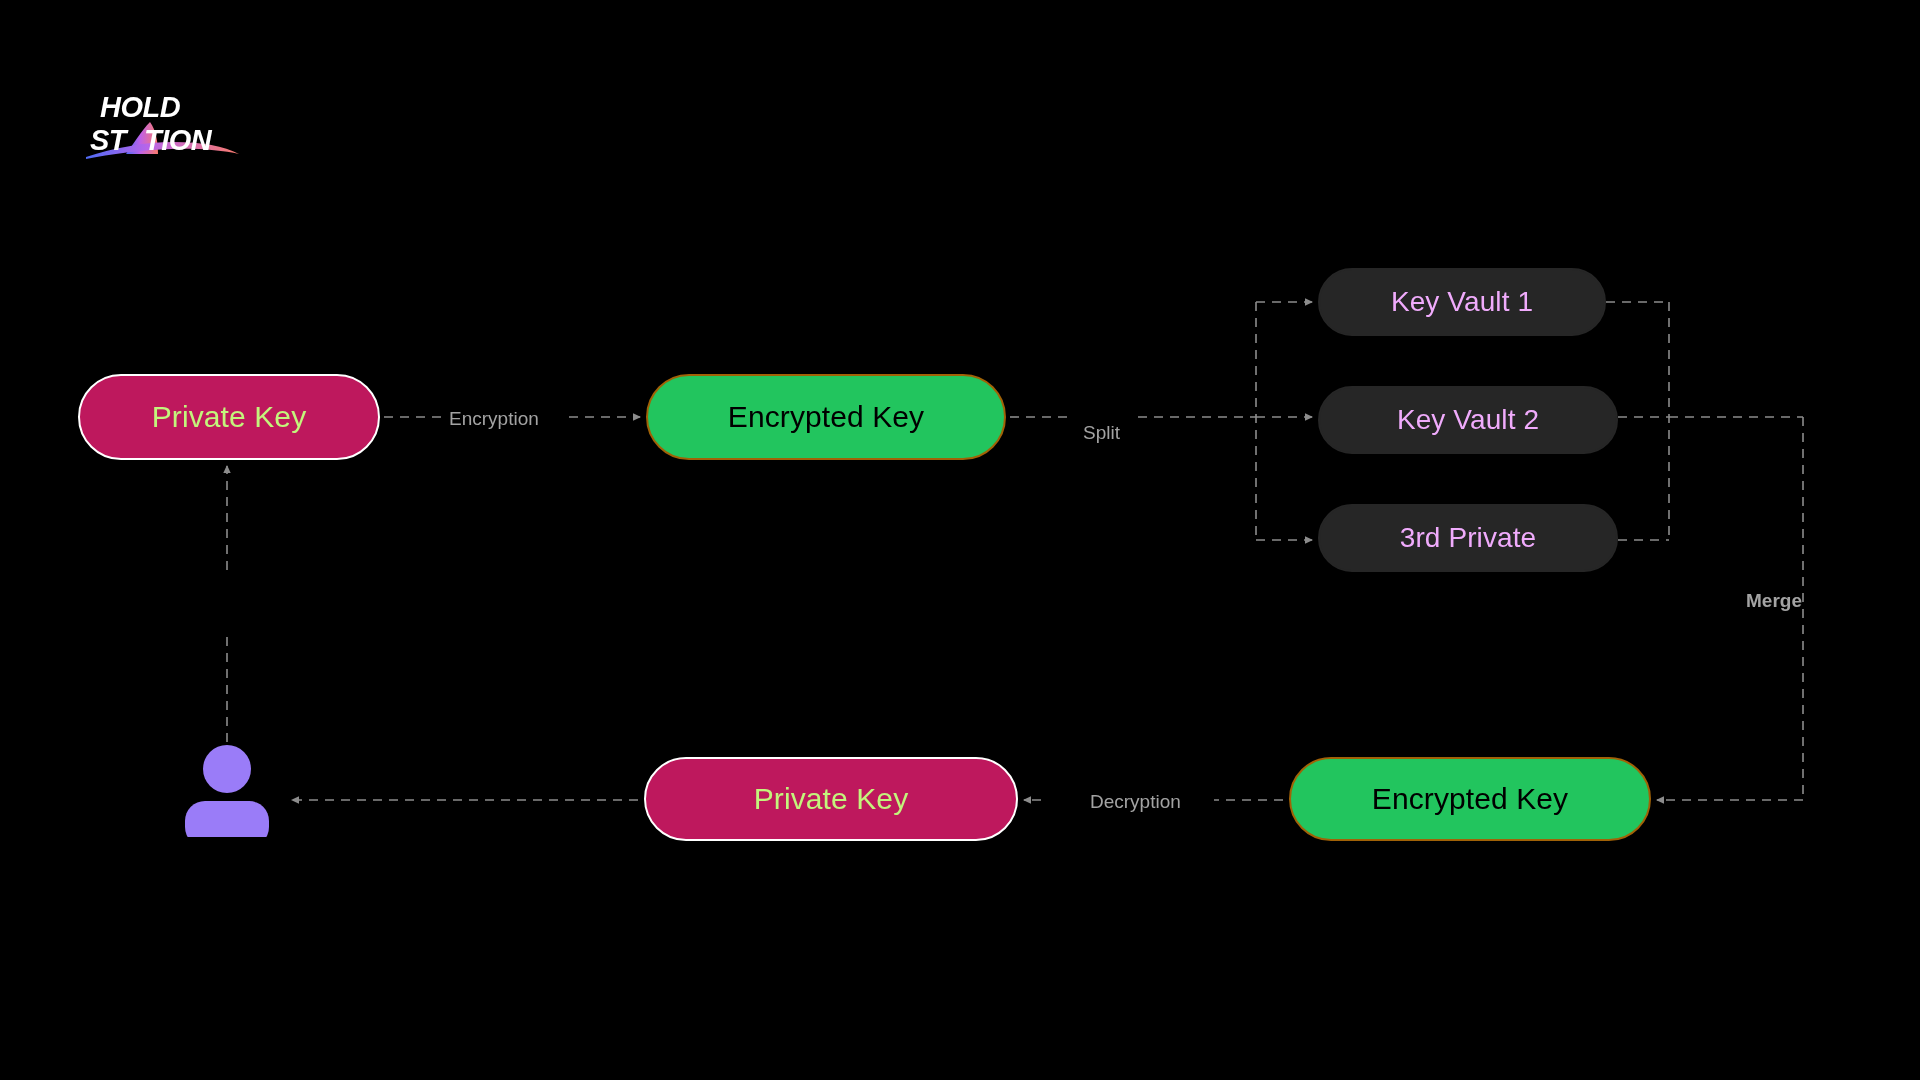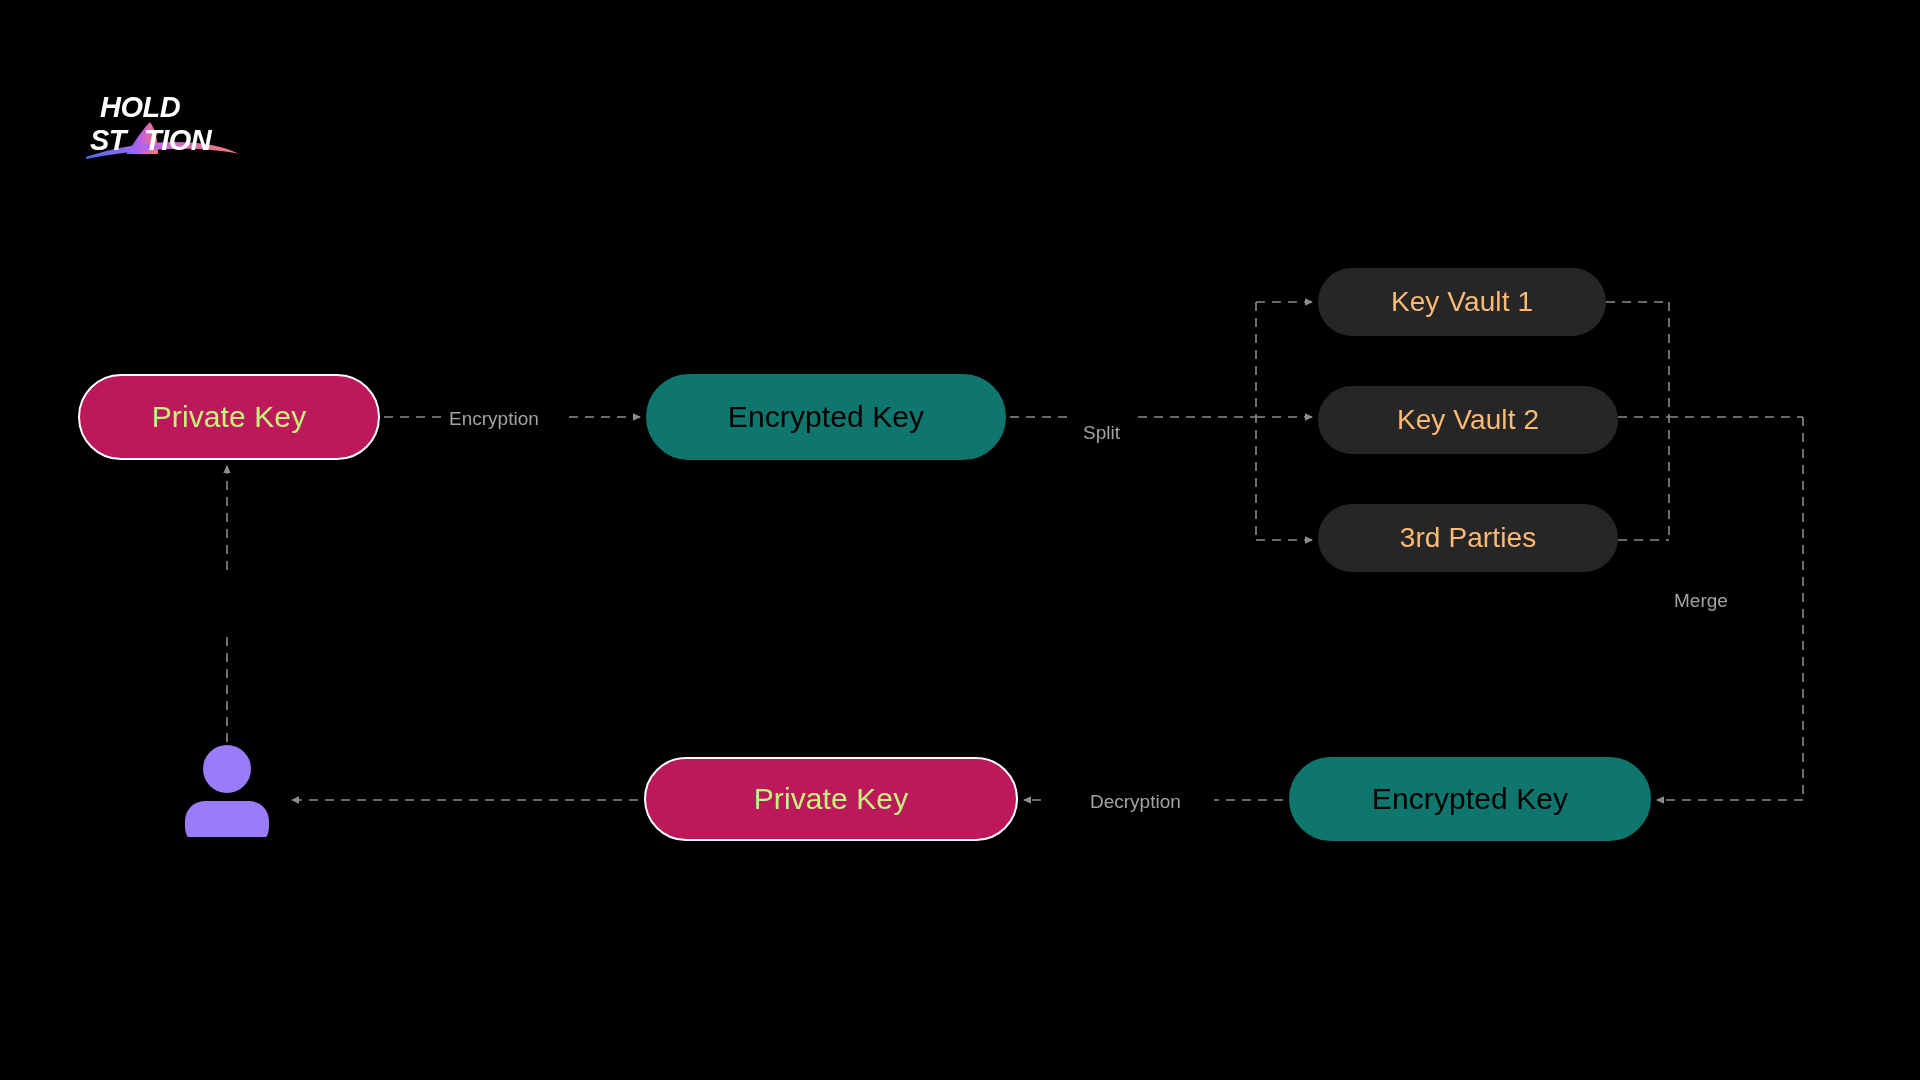--- a/index.html
+++ b/index.html
@@ -53,28 +53,28 @@
     box-sizing: border-box;
     white-space: nowrap;
     letter-spacing: 0.1px;
   }
   .node-outline {
     background: #be185d;
     border: 2px solid #ffffff;
     color: #c3f57c;
   }
   .node-green {
-    background: #0f766e;
-    border: 2px solid #0f766e;
+    background: #22c55e;
+    border: 2px solid #a16207;
     color: #000000;
   }
   .node-dark {
     background: #262626;
     border: 2px solid #262626;
-    color: #fdba74;
+    color: #f0abfc;
   }
 
   
   .edge-label {
     position: absolute;
     color: #a3a3a3;
     font-size: 19px;
     text-align: left;
     white-space: nowrap;
     line-height: 1.42;
@@ -180,36 +180,36 @@
 
   <div class="node node-dark" style="left:1312px; top:268px; width:288px; height:68px; font-size:28px;">
     <span>Key Vault 1</span>
   </div>
 
   <div class="node node-dark" style="left:1312px; top:386px; width:300px; height:68px; font-size:28px;align-items:center;">
     <span>Key Vault 2</span>
   </div>
 
   <div class="node node-dark" style="left:1312px; top:504px; width:300px; height:68px; font-size:28px;">
-    <span>3rd Parties</span>
+    <span>3rd Private</span>
   </div>
 
   <div class="node node-outline" style="left:638px; top:757px; width:374px; height:84px; font-size:30px;">
     <span>Private Key</span>
   </div>
 
   <div class="node node-green" style="left:1283px; top:757px; width:362px; height:84px; font-size:30px;">
     <span>Encrypted Key</span>
   </div>
 
   <div class="edge-label" style="left:443px; top:406px;">Encryption</div>
 
   <div class="edge-label" style="left:1077px; top:420px;">Split</div>
 
-  <div class="edge-label" style="left:1668px; top:588px;">Merge</div>
+  <div class="edge-label" style="left:1740px; top:588px;font-weight:bold;">Merge</div>
 
   <div class="edge-label" style="left:1084px; top:789px;">Decryption</div>
 
 
   <div id="avatar" style="left:173px; top:745px; width:96px; height:92px;">
     <svg width="96" height="92" viewBox="0 0 96 92" xmlns="http://www.w3.org/2000/svg">
       <circle cx="48" cy="24" r="24" fill="#9a7cf8"></circle>
       <rect x="6" y="56" width="84" height="46" rx="20" ry="20" fill="#9a7cf8"></rect>
     </svg>
   </div>

